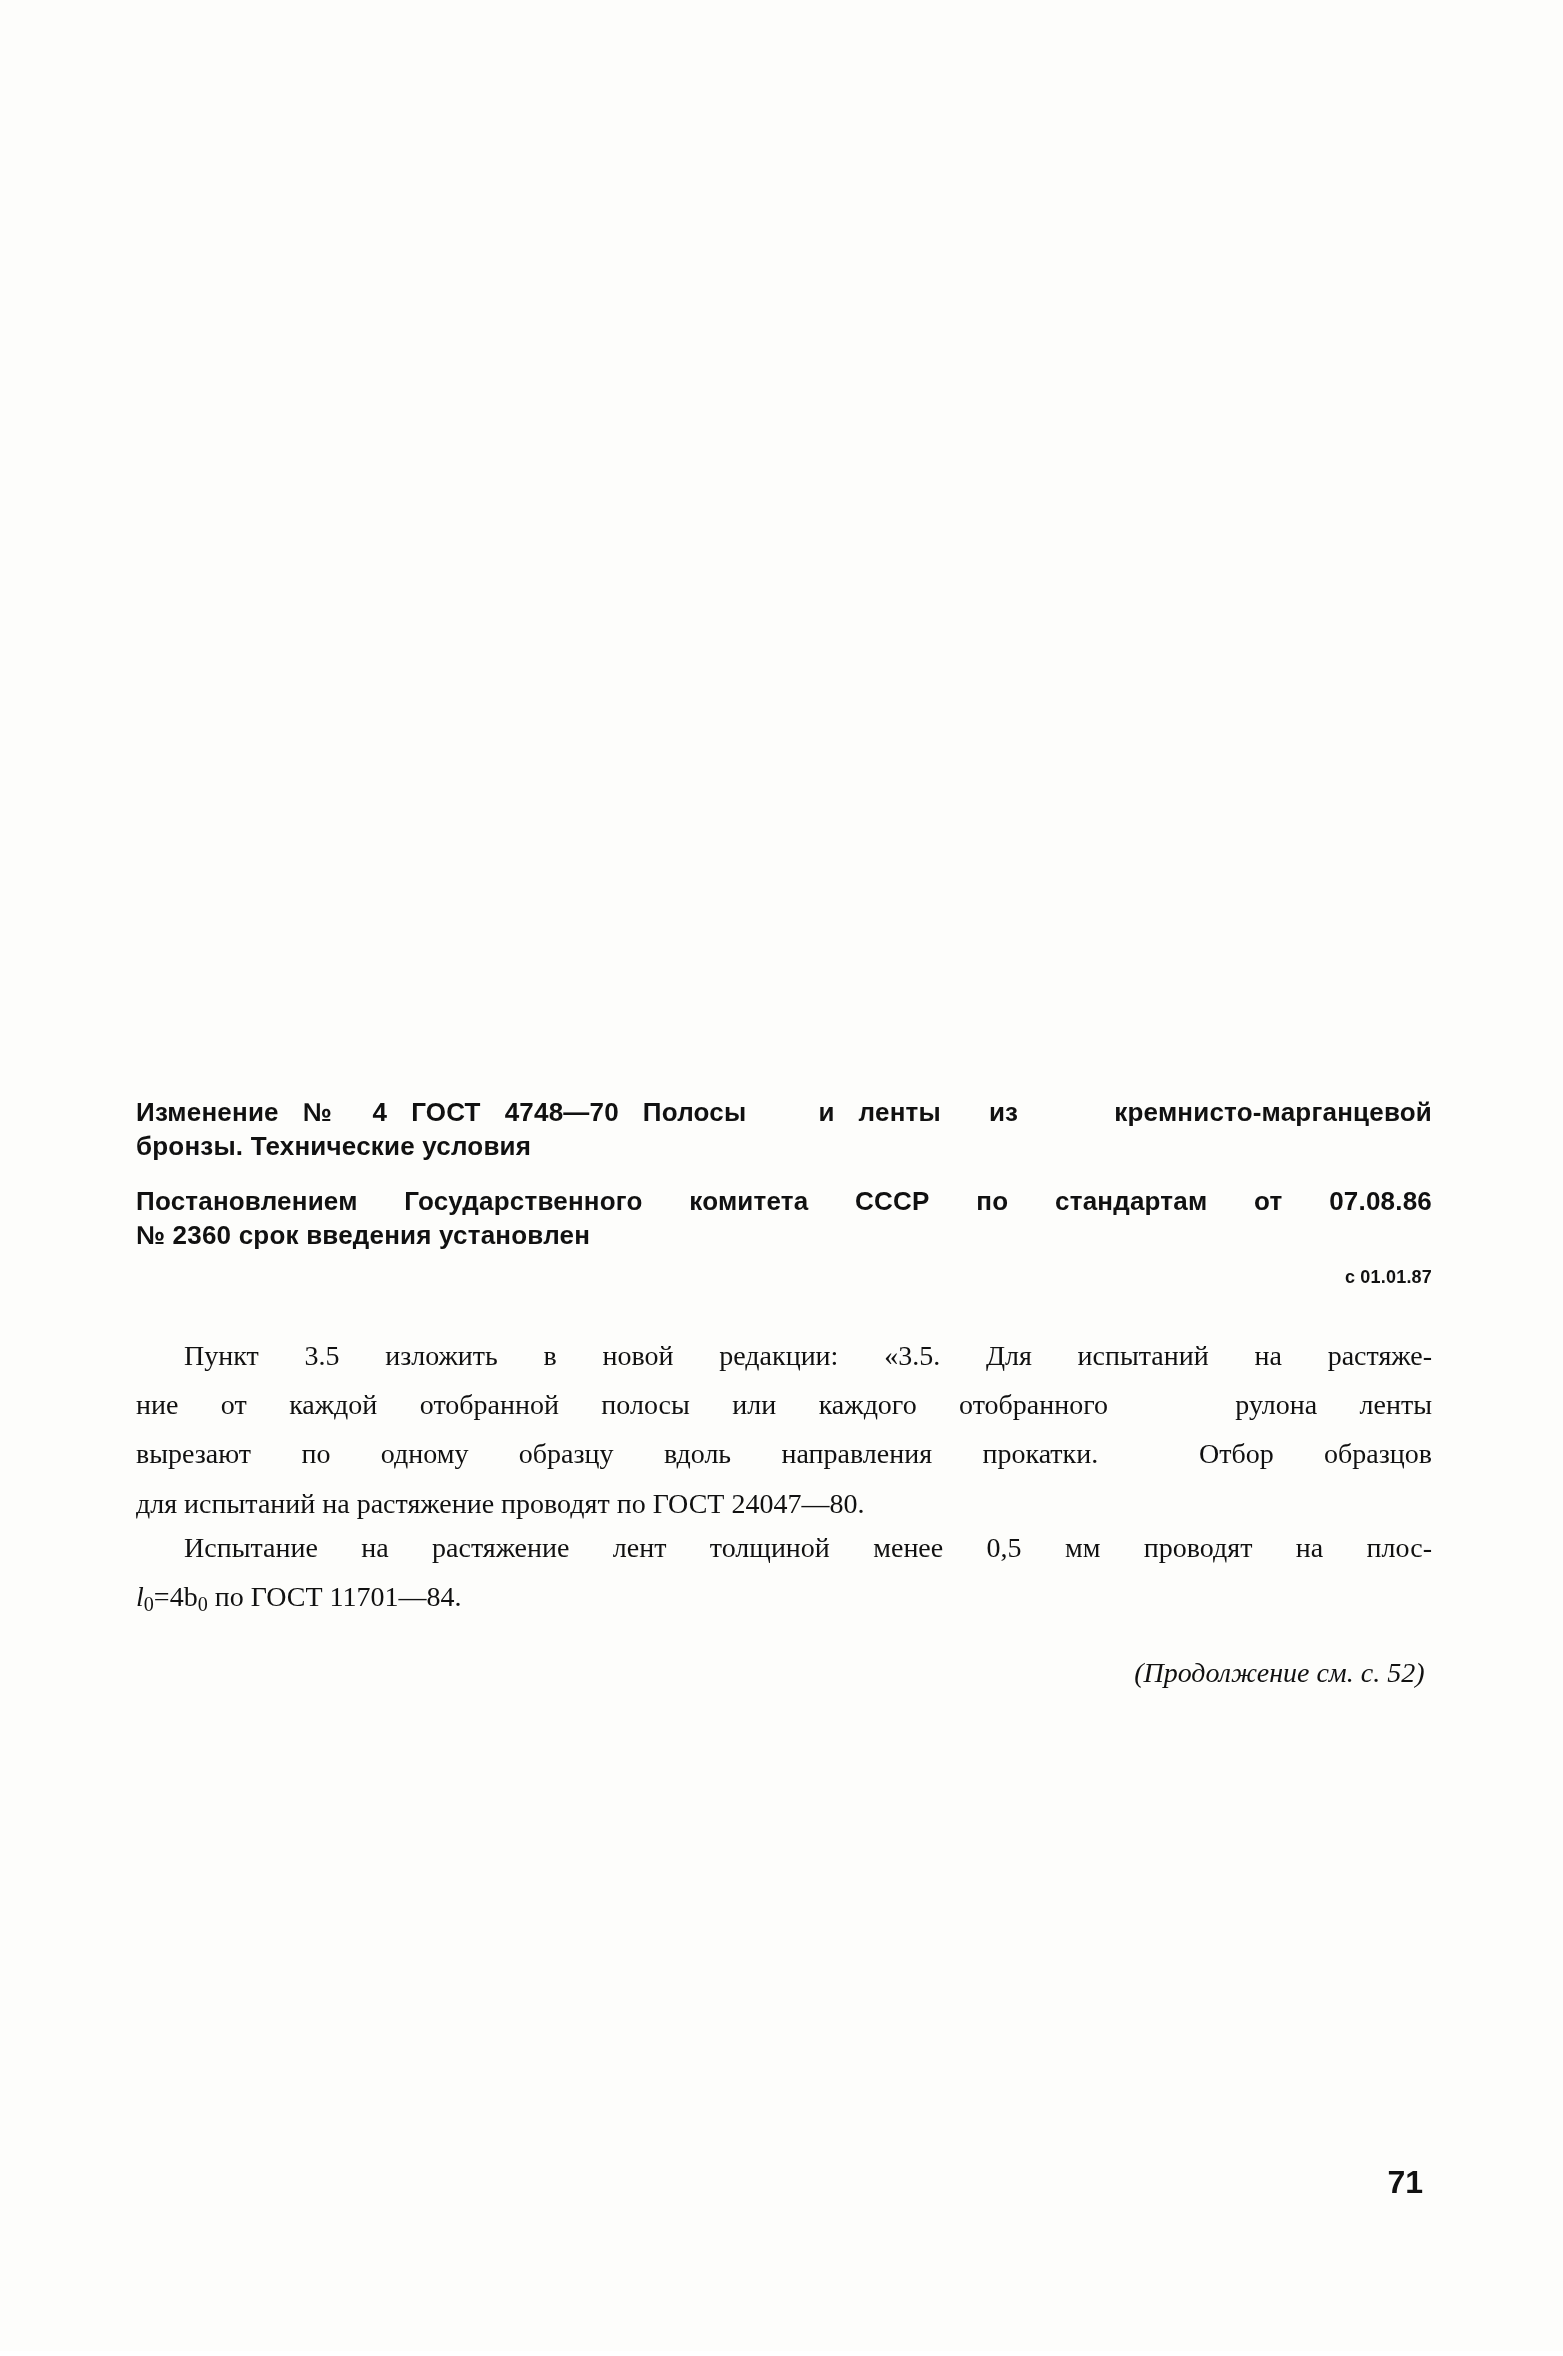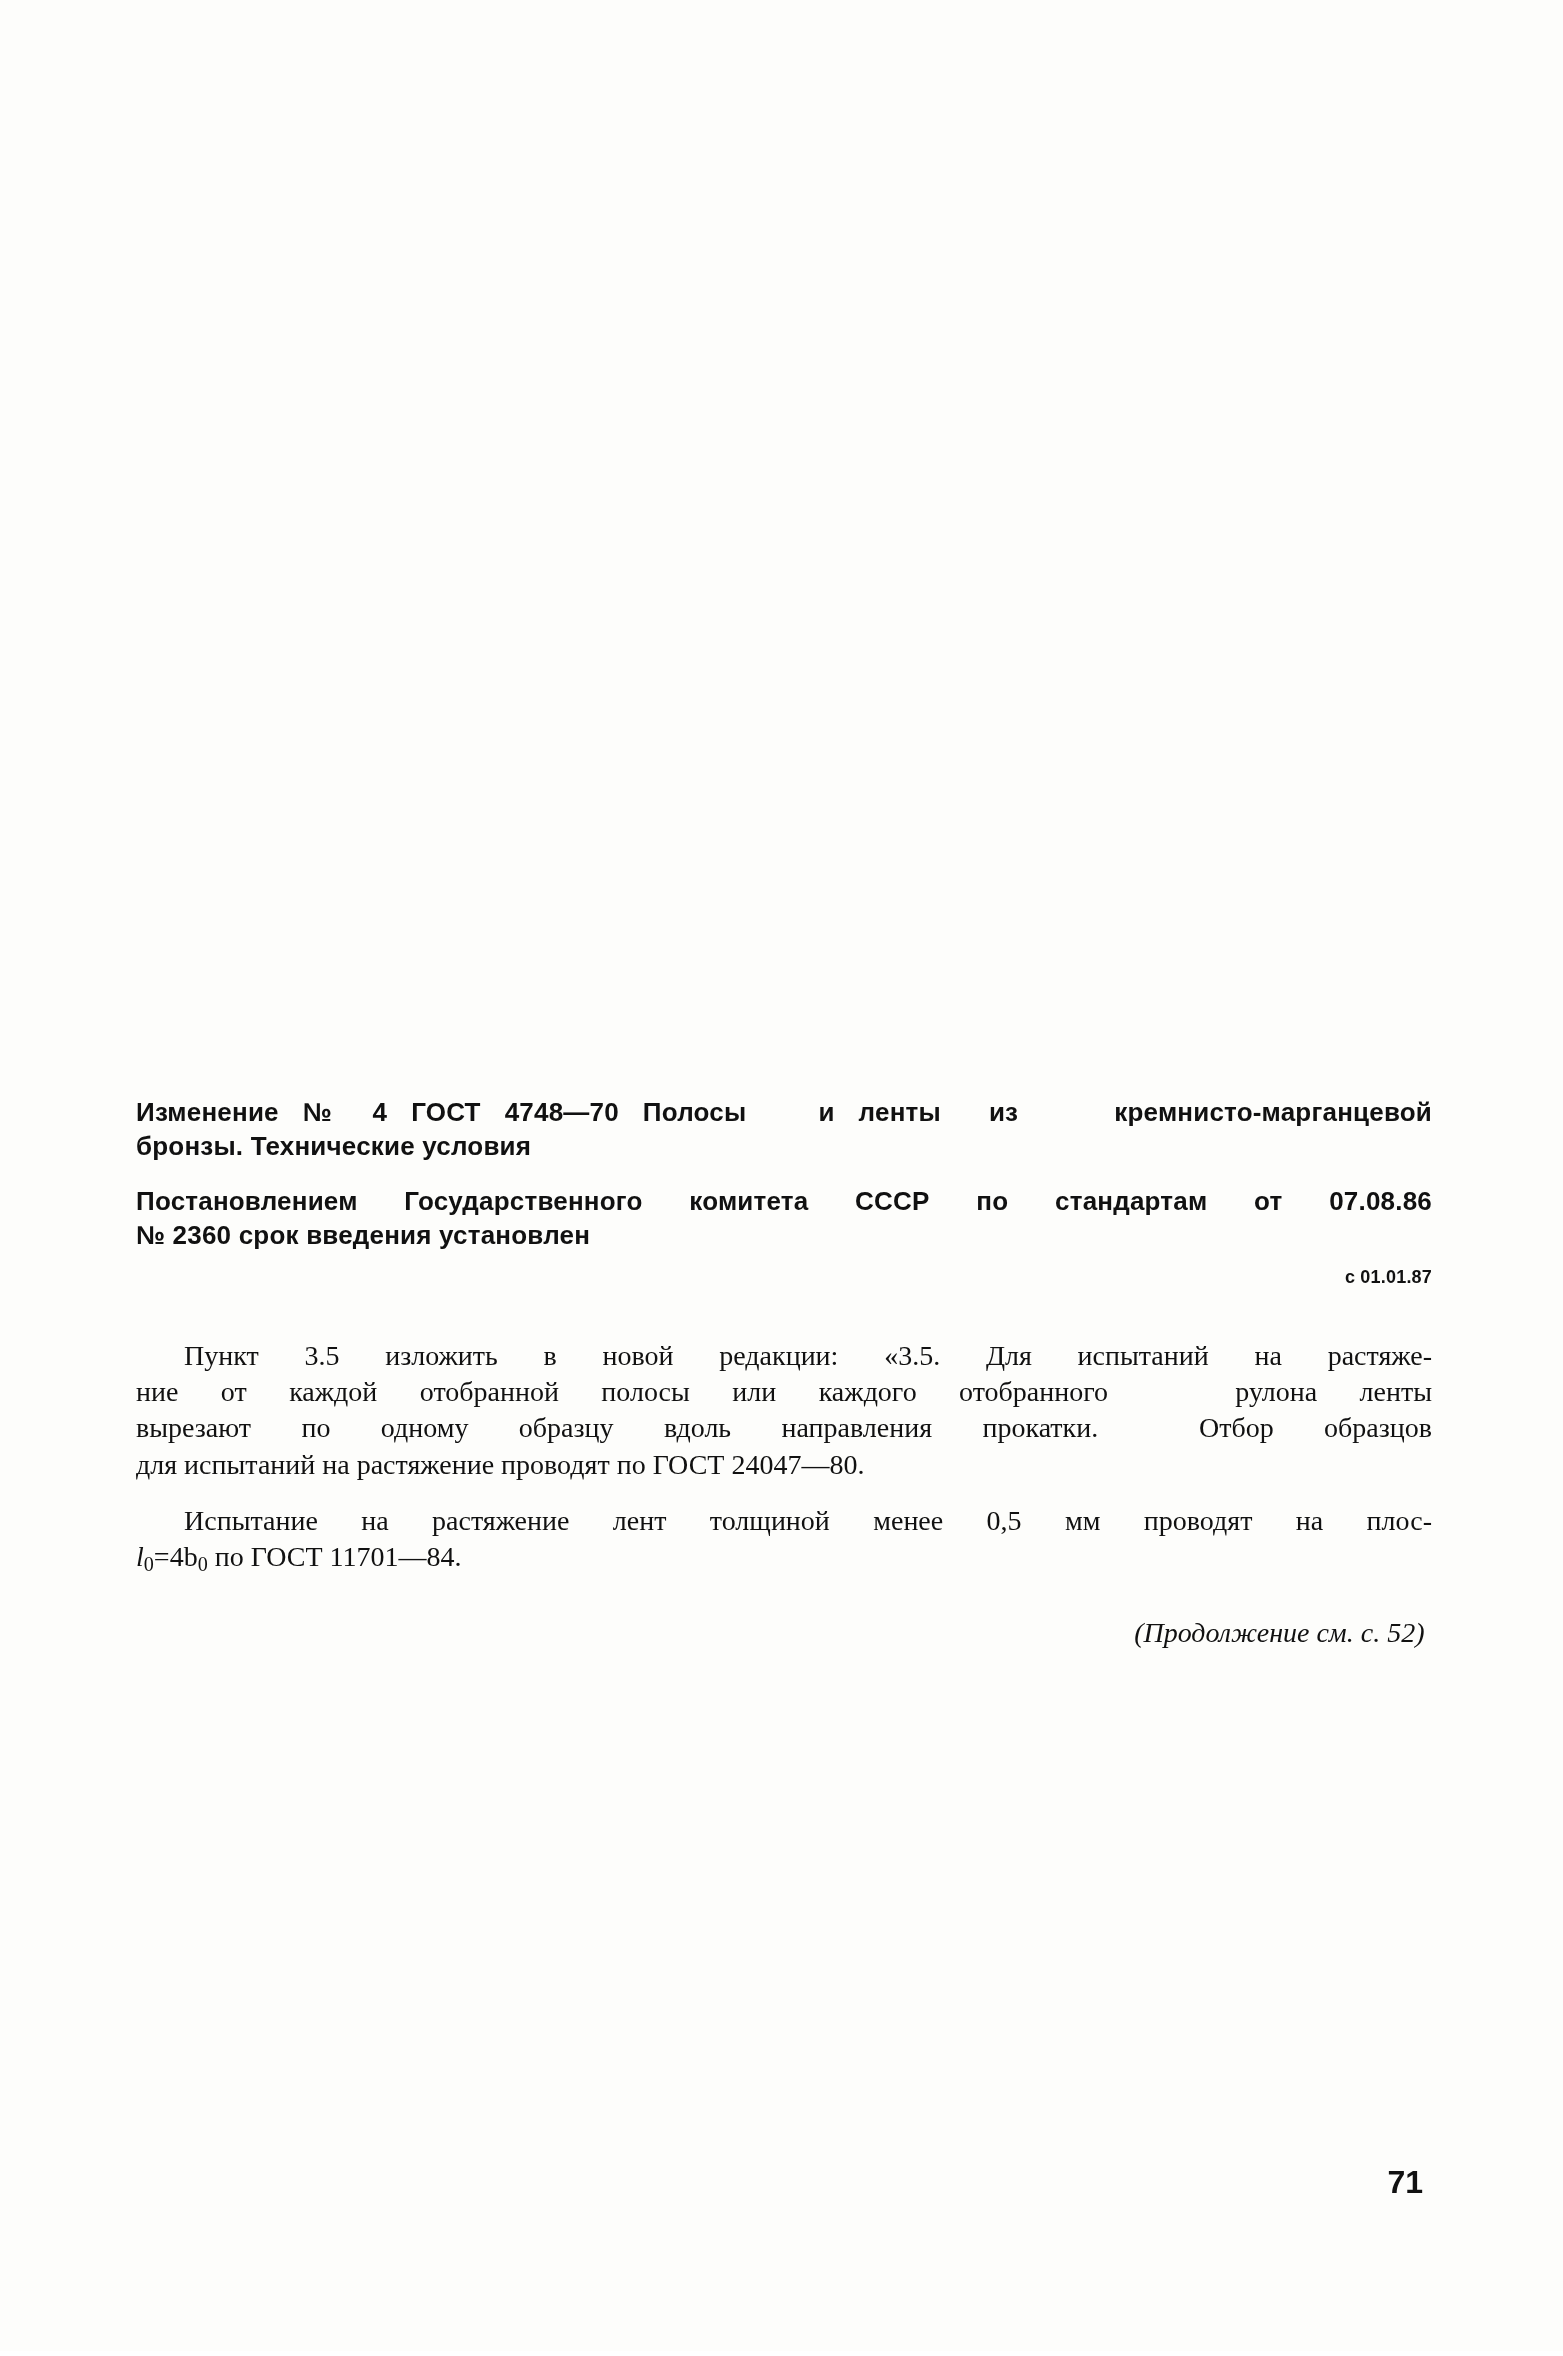--- a/index.html
+++ b/index.html
@@ -47,31 +47,32 @@
     margin-top: 13px;
     letter-spacing: 0.2px;
   }
   .body-block {
     margin-top: 48px;
     font-size: 28px;
     line-height: 1.30;
   }
   .body-line {
     white-space: pre-wrap;
+    margin-top: 13px;
   }
   .body-line.justify {
     text-align: justify;
     text-align-last: justify;
   }
   .indent {
     display: inline-block;
     width: 48px;
   }
   .para2 {
-    margin-top: 20px;
+    margin-top: 8px;
   }
   .italic-note {
     margin-top: 37px;
     font-style: italic;
     font-size: 28px;
     text-align: right;
     padding-right: 7.5px;
   }
   .page-number {
     position: absolute;

